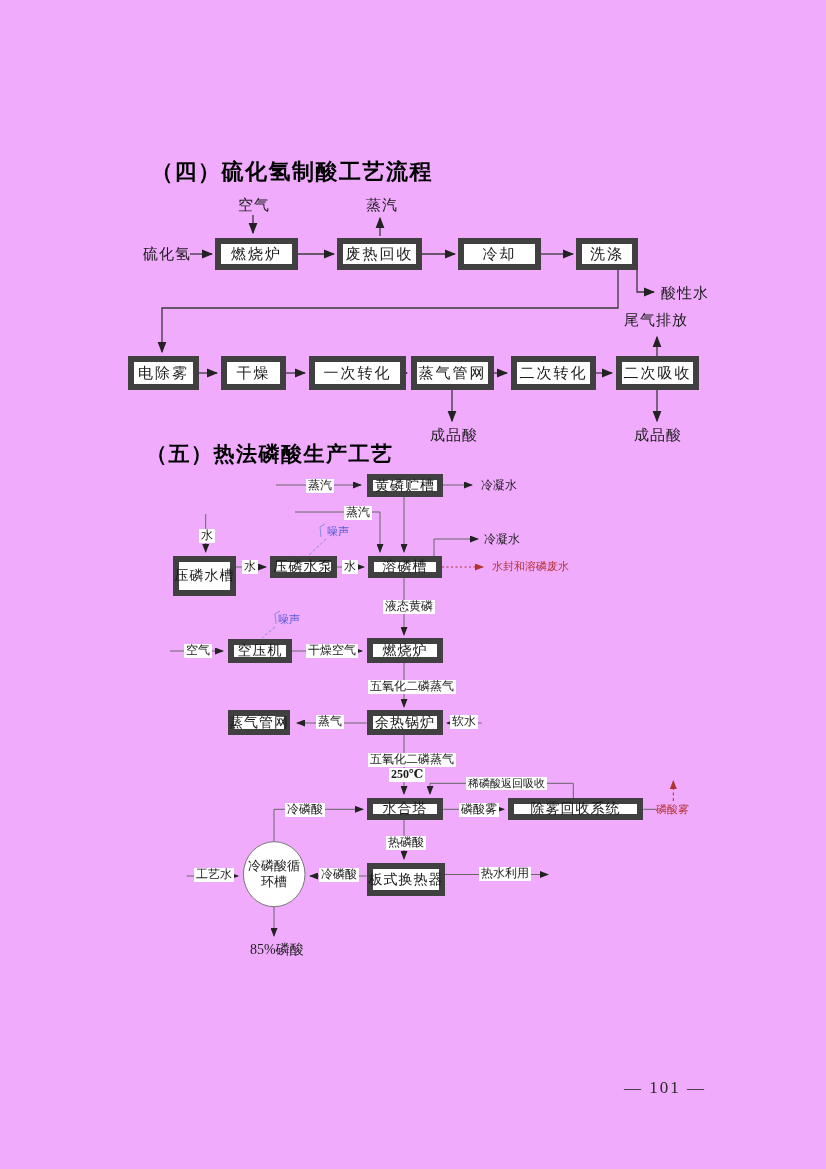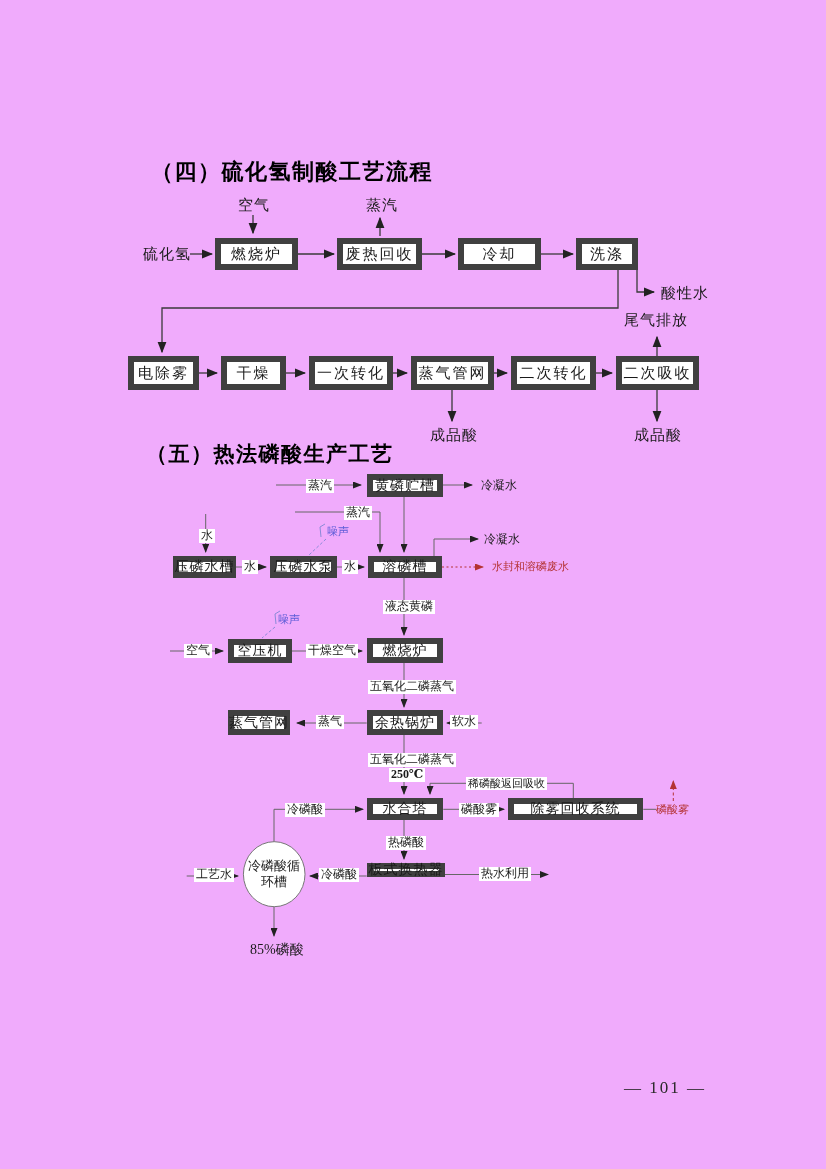--- a/index.html
+++ b/index.html
@@ -100,46 +100,46 @@
   </svg>
 
   <div class="title" style="left:151px;top:157px">（四）硫化氢制酸工艺流程</div>
 
   <div class="bx bx1" style="left:215px;top:238px;width:83px;height:32px">燃烧炉</div>
   <div class="bx bx1" style="left:337px;top:238px;width:85px;height:32px">废热回收</div>
   <div class="bx bx1" style="left:458px;top:238px;width:83px;height:32px">冷却</div>
   <div class="bx bx1" style="left:576px;top:238px;width:62px;height:32px">洗涤</div>
   <div class="bx bx1" style="left:128px;top:356px;width:71px;height:34px">电除雾</div>
   <div class="bx bx1" style="left:221px;top:356px;width:65px;height:34px">干燥</div>
-  <div class="bx bx1" style="left:309px;top:356px;width:84px;height:34px">一次转化</div>
+  <div class="bx bx1" style="left:309px;top:356px;width:97px;height:34px">一次转化</div>
   <div class="bx bx1" style="left:411px;top:356px;width:83px;height:34px">蒸气管网</div>
   <div class="bx bx1" style="left:511px;top:356px;width:85px;height:34px">二次转化</div>
   <div class="bx bx1" style="left:616px;top:356px;width:83px;height:34px">二次吸收</div>
 
   <div class="lb l1" style="left:143px;top:246px">硫化氢</div>
   <div class="lb l1" style="left:238px;top:197px">空气</div>
   <div class="lb l1" style="left:366px;top:197px">蒸汽</div>
   <div class="lb l1" style="left:661px;top:285px">酸性水</div>
   <div class="lb l1" style="left:624px;top:312px">尾气排放</div>
   <div class="lb l1" style="left:430px;top:427px">成品酸</div>
   <div class="lb l1" style="left:634px;top:427px">成品酸</div>
 
   <div class="title" style="left:146px;top:440px;font-size:21px">（五）热法磷酸生产工艺</div>
 
   <div class="bx bx2" style="left:367px;top:474px;width:76px;height:23px">黄磷贮槽</div>
-  <div class="bx bx2" style="left:173px;top:556px;width:63px;height:22px">压磷水槽</div>
+  <div class="bx bx2" style="left:173px;top:556px;width:63px;height:40px">压磷水槽</div>
   <div class="bx bx2" style="left:270px;top:556px;width:67px;height:22px">压磷水泵</div>
   <div class="bx bx2" style="left:368px;top:556px;width:74px;height:22px">溶磷槽</div>
   <div class="bx bx2" style="left:228px;top:639px;width:64px;height:24px">空压机</div>
   <div class="bx bx2" style="left:367px;top:638px;width:76px;height:25px">燃烧炉</div>
   <div class="bx bx2" style="left:228px;top:710px;width:62px;height:25px">蒸气管网</div>
   <div class="bx bx2" style="left:367px;top:710px;width:76px;height:25px">余热锅炉</div>
   <div class="bx bx2" style="left:367px;top:798px;width:76px;height:22px">水合塔</div>
   <div class="bx bx2" style="left:508px;top:798px;width:135px;height:22px">除雾回收系统</div>
-  <div class="bx bx2" style="left:367px;top:863px;width:78px;height:14px">板式换热器</div>
+  <div class="bx bx2" style="left:367px;top:863px;width:78px;height:33px">板式换热器</div>
 
   <div class="circtext" style="left:243px;top:858px">
     <div>冷磷酸循</div>
     <div>环槽</div>
   </div>
 
   <div class="lb l2 bg" style="left:306px;top:479px">蒸汽</div>
   <div class="lb l2" style="left:481px;top:479px">冷凝水</div>
   <div class="lb l2 bg" style="left:344px;top:506px">蒸汽</div>
   <div class="lb blue" style="left:327px;top:525px">噪声</div>

